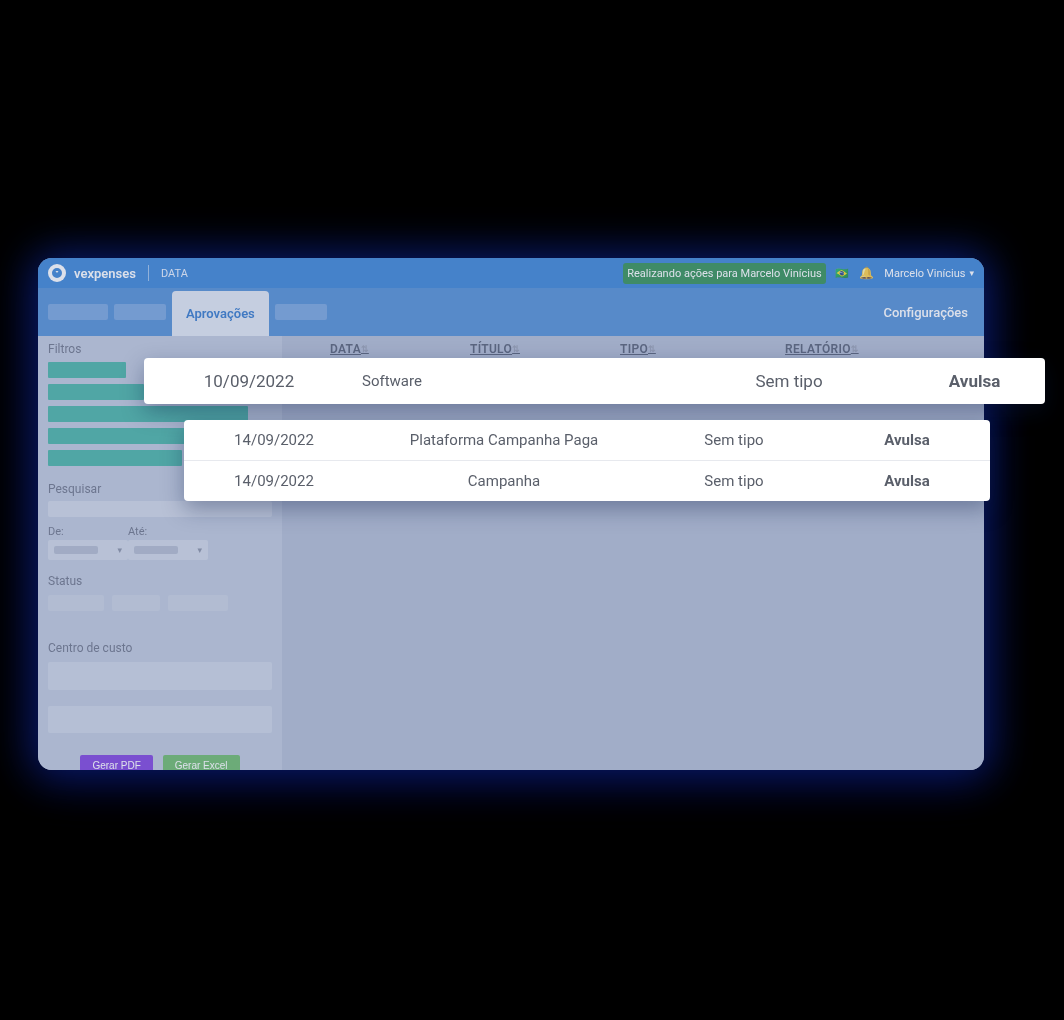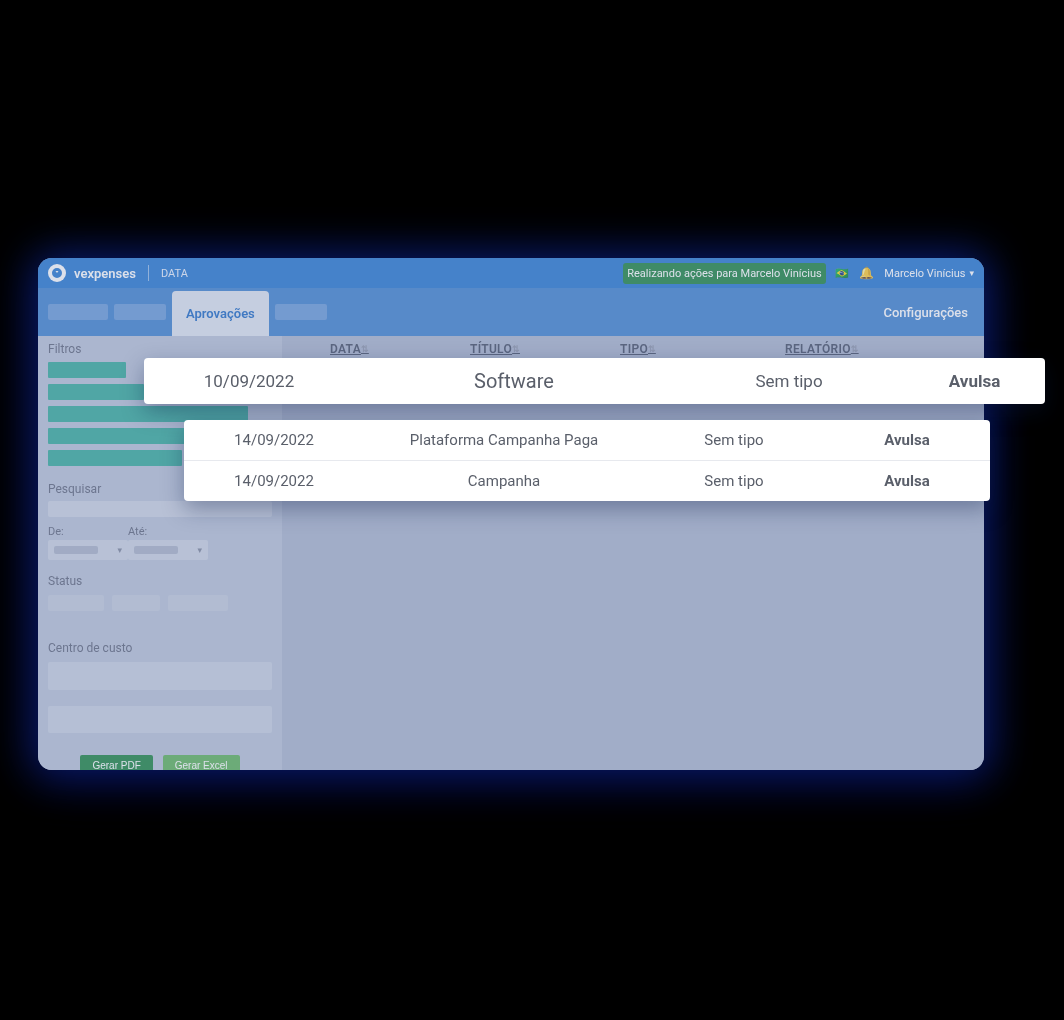--- a/index.html
+++ b/index.html
@@ -108,21 +108,21 @@
   .status-chips{display:flex;gap:8px;padding:4px 10px 0;}
   .chip{height:16px;background:#c0c9dc;border-radius:2px;}
   .chip.c1{width:56px;}
   .chip.c2{width:48px;}
   .chip.c3{width:60px;}
   .big-input{margin:4px 10px 12px;height:34px;background:#c5cee0;border-radius:2px;}
   .sidebar-footer{
     margin-top:auto; padding:10px; display:flex; gap:10px; justify-content:center;
   }
   .btn{font-size:10px;color:#fff;padding:5px 12px;border-radius:2px;border:none;}
-  .btn.pdf{background:#15803d;}
+  .btn.pdf{background:#6d28d9;}
   .btn.excel{background:#59b155;}
 
   
   .main{flex:1;background:#a8b3cd;position:relative;}
   .col-headers{
     height:26px;display:flex;align-items:center;
     color:#3f4a63;font-size:12px;font-weight:600;letter-spacing:.3px;
   }
   .col{display:flex;align-items:center;text-decoration:underline;}
   .col.data{margin-left:48px;width:140px;}
@@ -145,21 +145,21 @@
   .cell{padding:0 8px;}
   .cell.date{width:220px;text-align:center;}
   .cell.title{width:290px;text-align:center;}
   .cell.type{width:190px;text-align:center;}
   .cell.report{flex:1;text-align:center;font-weight:bold;}
 
   .row1-wrap{
     position:absolute; left:-100px; width:1024px; 
   }
   .row1 .cell.date{width:210px;text-align:center;font-size:17px;}
-  .row1 .cell.title{width:320px;text-align:center;font-size:20px;}
+  .row1 .cell.title{width:320px;text-align:left;font-size:15px;}
   .row1 .cell.type{width:230px;text-align:center;font-size:17px;}
   .row1 .cell.report{flex:1;text-align:center;font-size:17px;}
 
   .rows23-wrap{
     position:absolute; top:60px; left:-60px; width:950px;
   }
   .rows23 .row-inner{height:40px;font-size:15px;}
   .rows23 .divider-line{height:1px;background:#e7e9ee;}
   .rows23 .cell.date{width:180px;}
   .rows23 .cell.title{width:280px;}

